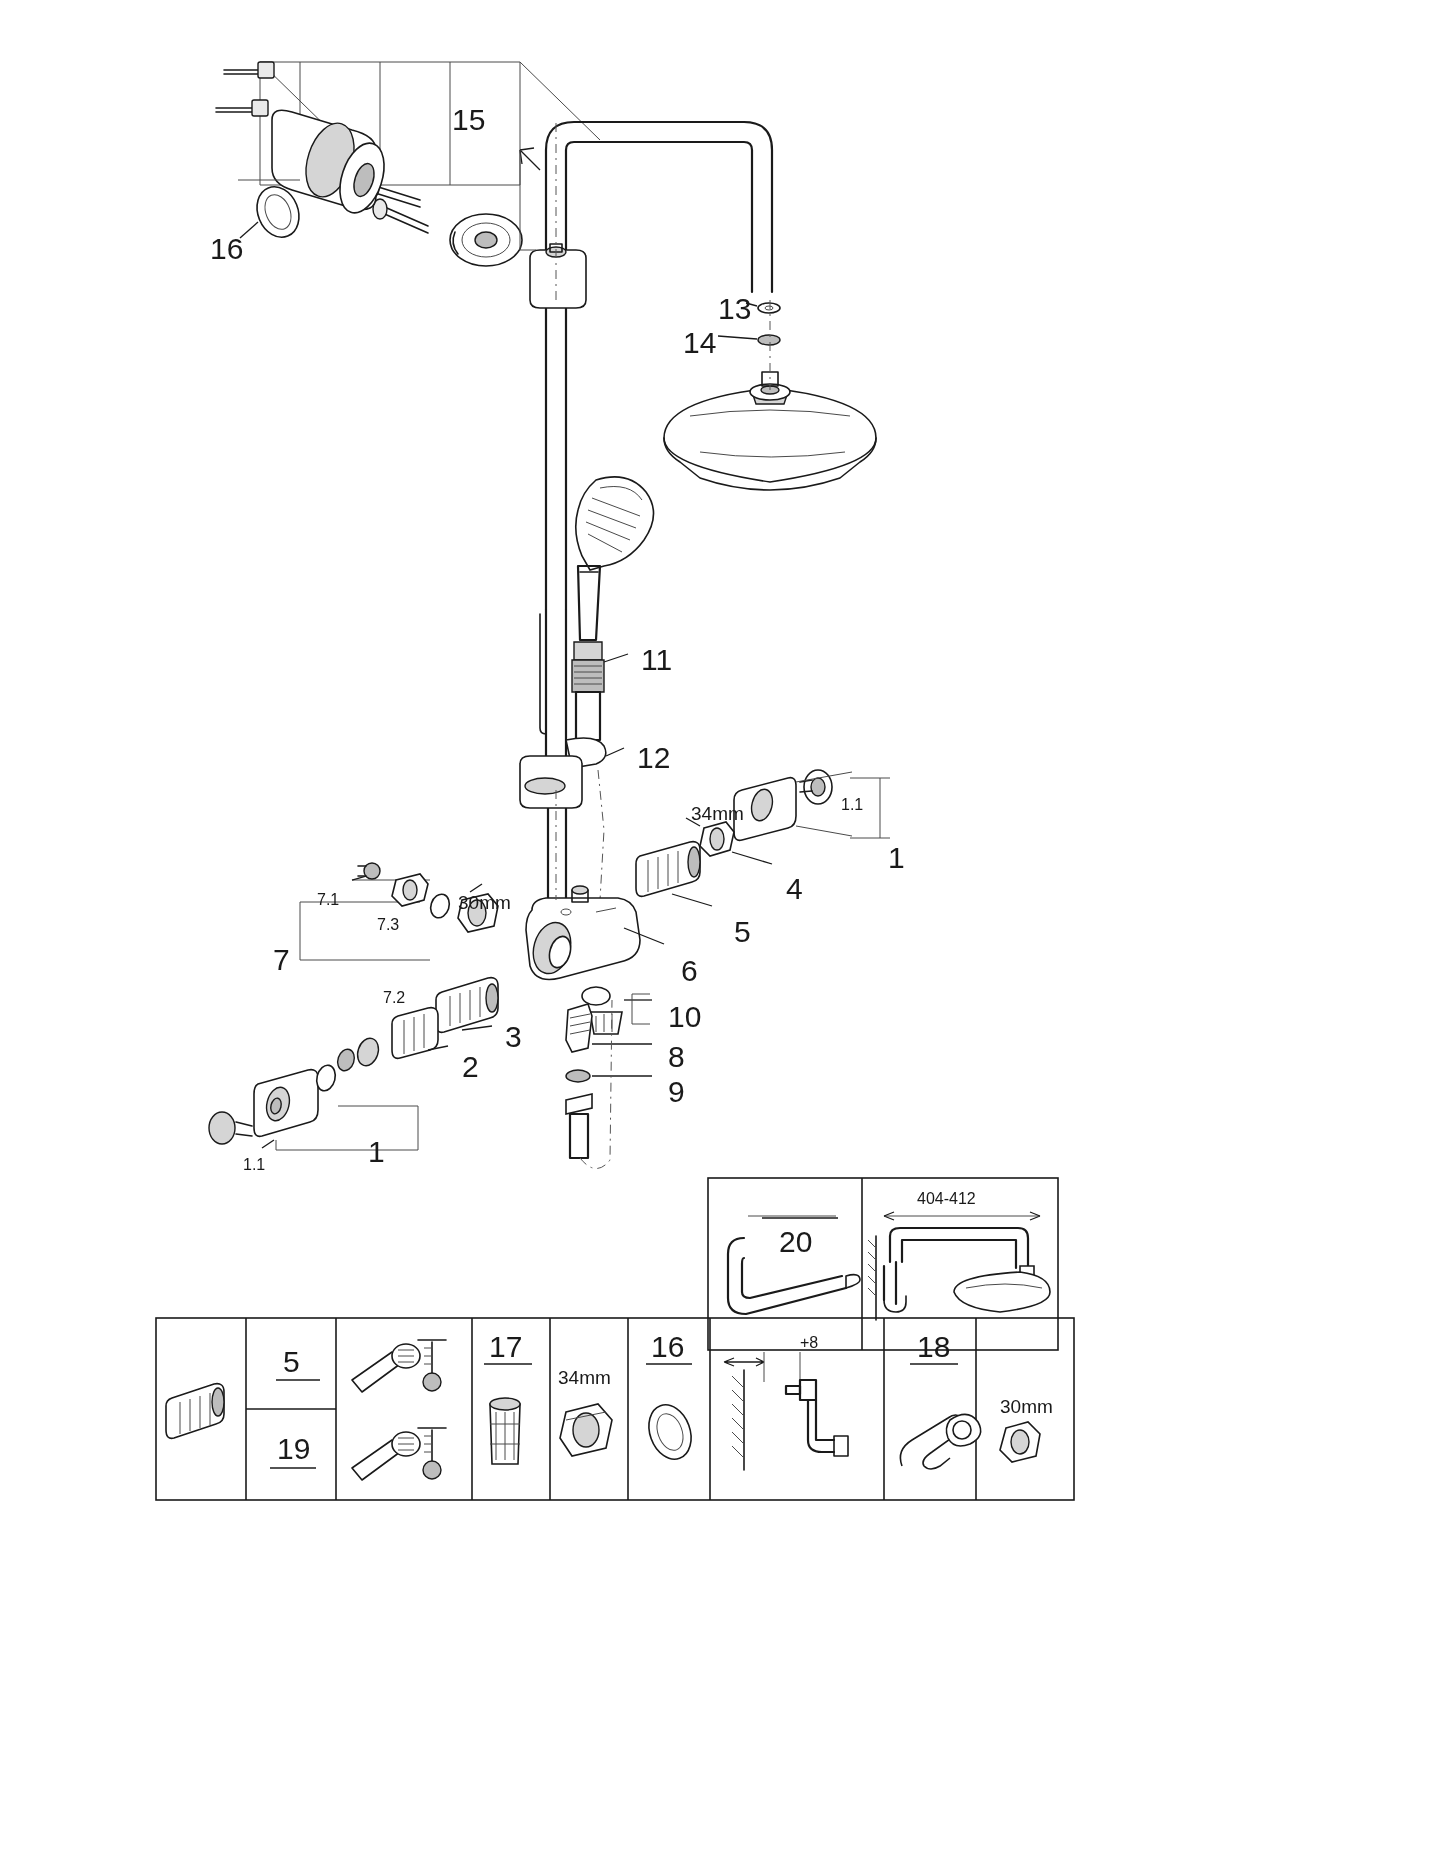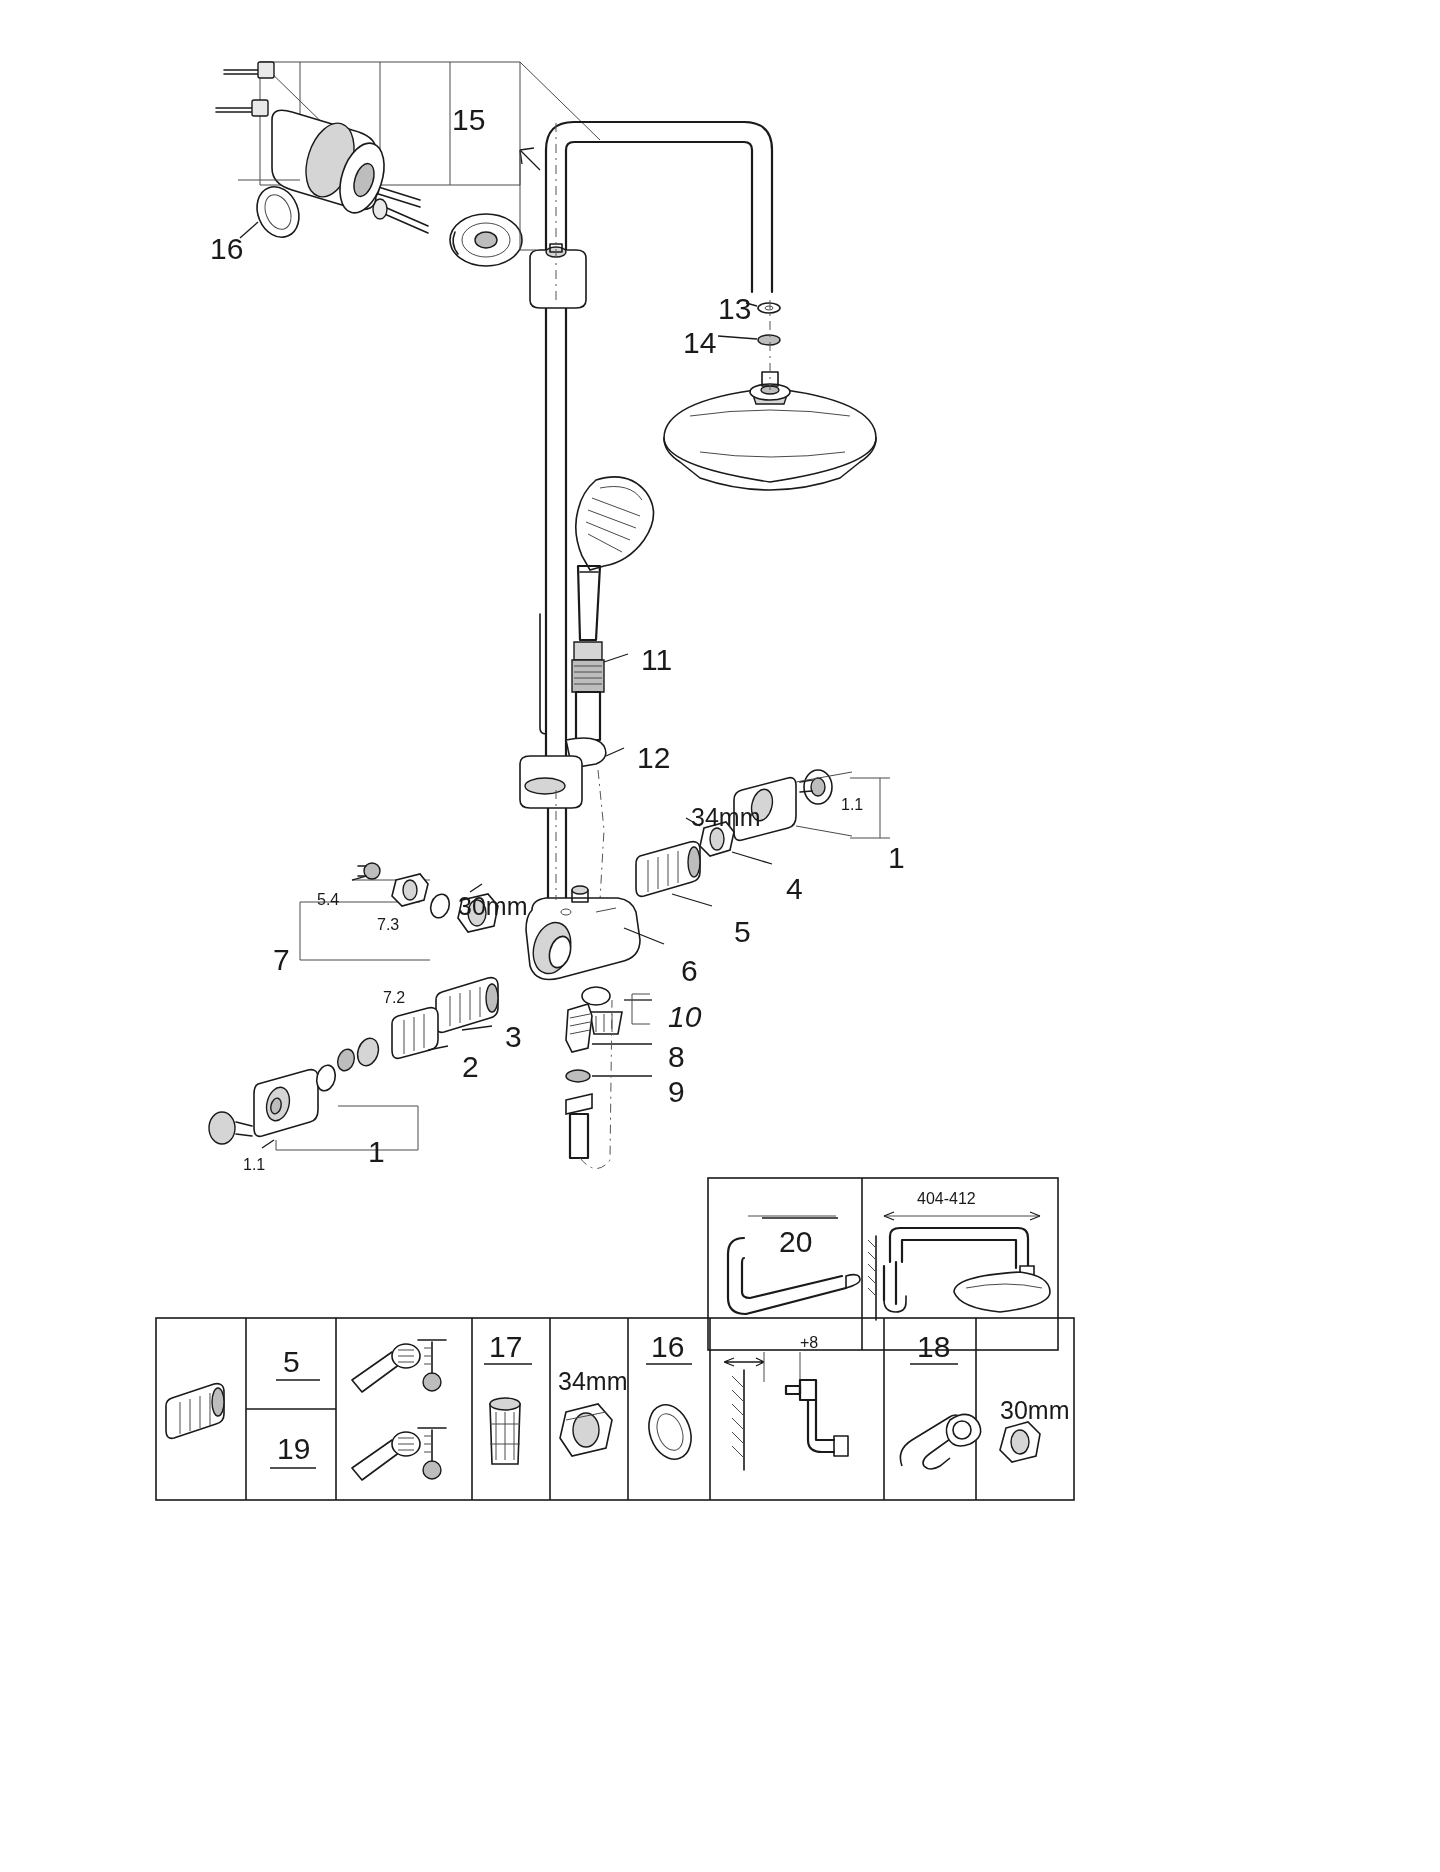--- a/index.html
+++ b/index.html
@@ -2,21 +2,21 @@
 <html><head>
 <meta charset="utf-8">
 <style>
   html,body{margin:0;padding:0;background:#fff;}
   body{width:1440px;height:1872px;position:relative;font-family:"Liberation Sans",sans-serif;color:#000;}
   #stage{position:absolute;left:0;top:0;width:1440px;height:1872px;}
   svg.layer{position:absolute;left:0;top:0;width:1440px;height:1872px;overflow:visible;}
   .lbl{position:absolute;font-family:"Liberation Sans",sans-serif;color:#1a1a1a;white-space:nowrap;}
   .lbl.big{font-size:30px;}
   .lbl.mid{font-size:16px;}
-  .lbl.sm{font-size:25px;}
+  .lbl.sm{font-size:19px;}
   
   .s{fill:none;stroke:#1a1a1a;stroke-width:1.6;stroke-linecap:round;stroke-linejoin:round;}
   .s2{fill:none;stroke:#1a1a1a;stroke-width:2.2;stroke-linecap:round;stroke-linejoin:round;}
   .thin{fill:none;stroke:#4a4a4a;stroke-width:1;}
   .lead{fill:none;stroke:#1a1a1a;stroke-width:1.3;}
   .dash{fill:none;stroke:#555;stroke-width:1;stroke-dasharray:9 5 2 5;}
   .box{fill:none;stroke:#1a1a1a;stroke-width:1.6;}
   .fillw{fill:#fff;stroke:#1a1a1a;stroke-width:1.6;}
   .fillg{fill:#e9e9e9;stroke:#1a1a1a;stroke-width:1.4;}
   .fillgg{fill:#d5d5d5;stroke:#1a1a1a;stroke-width:1.4;}
@@ -344,27 +344,27 @@
 <div class="lbl big" style="left:683px;top:326px;">14</div>
 <div class="lbl big" style="left:641px;top:634px;margin-top:9px;">11</div>
 <div class="lbl big" style="left:637px;top:741px;">12</div>
 <div class="lbl big" style="left:888px;top:841px;">1</div>
 <div class="lbl mid" style="left:841px;top:796px;">1.1</div>
 <div class="lbl big" style="left:786px;top:872px;">4</div>
 <div class="lbl sm" style="left:691px;top:803px;">34mm</div>
 <div class="lbl big" style="left:734px;top:915px;">5</div>
 <div class="lbl big" style="left:681px;top:954px;">6</div>
 <div class="lbl big" style="left:273px;top:943px;">7</div>
-<div class="lbl mid" style="left:317px;top:891px;">5.4</div>
+<div class="lbl mid" style="left:317px;top:891px;">7.1</div>
 <div class="lbl mid" style="left:377px;top:916px;">7.3</div>
 <div class="lbl mid" style="left:383px;top:945px;margin-top:44px;">7.2</div>
 <div class="lbl sm" style="left:458px;top:892px;">30mm</div>
 <div class="lbl big" style="left:505px;top:1020px;">3</div>
 <div class="lbl big" style="left:462px;top:1050px;">2</div>
-<div class="lbl big" style="left:668px;top:1000px;font-style:italic;">10</div>
+<div class="lbl big" style="left:668px;top:1000px;">10</div>
 <div class="lbl big" style="left:668px;top:1040px;">8</div>
 <div class="lbl big" style="left:668px;top:1075px;">9</div>
 <div class="lbl big" style="left:368px;top:1135px;">1</div>
 <div class="lbl mid" style="left:243px;top:1156px;">1.1</div>
 <div class="lbl big" style="left:779px;top:1185px;margin-top:40px;">20</div>
 <div class="lbl mid" style="left:917px;top:1190px;">404-412</div>
 
 <div class="lbl big" style="left:283px;top:1345px;">5</div>
 <div class="lbl big" style="left:277px;top:1432px;">19</div>
 <div class="lbl big" style="left:489px;top:1330px;">17</div>

